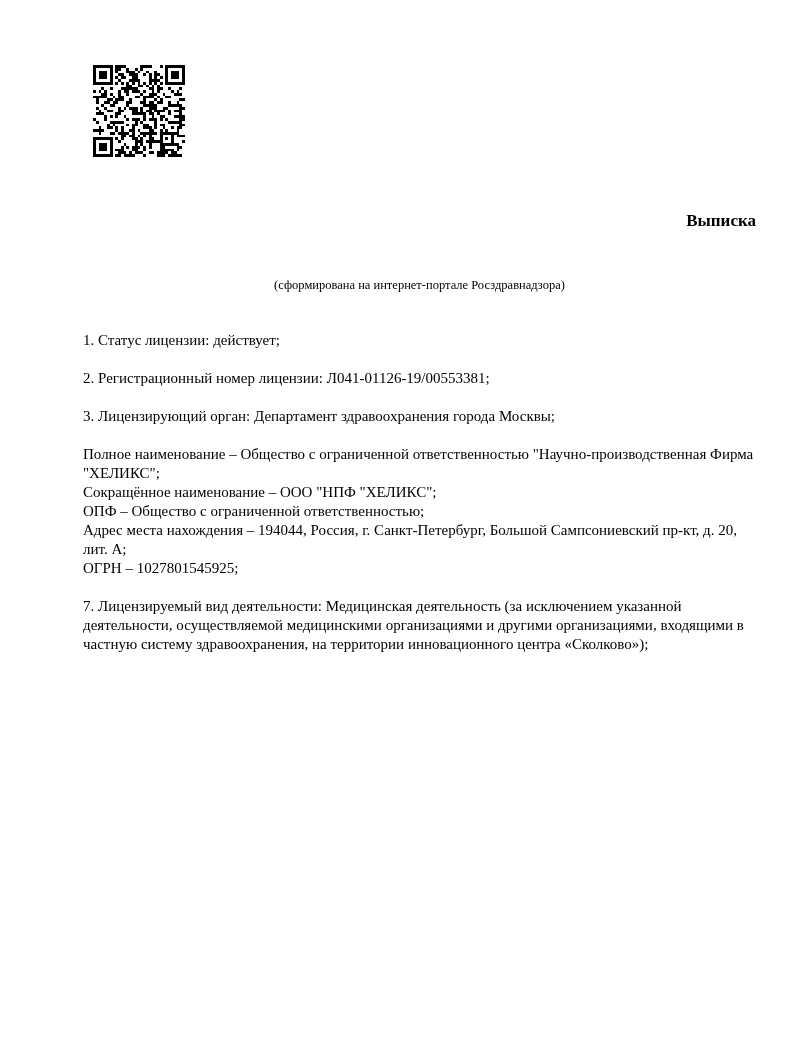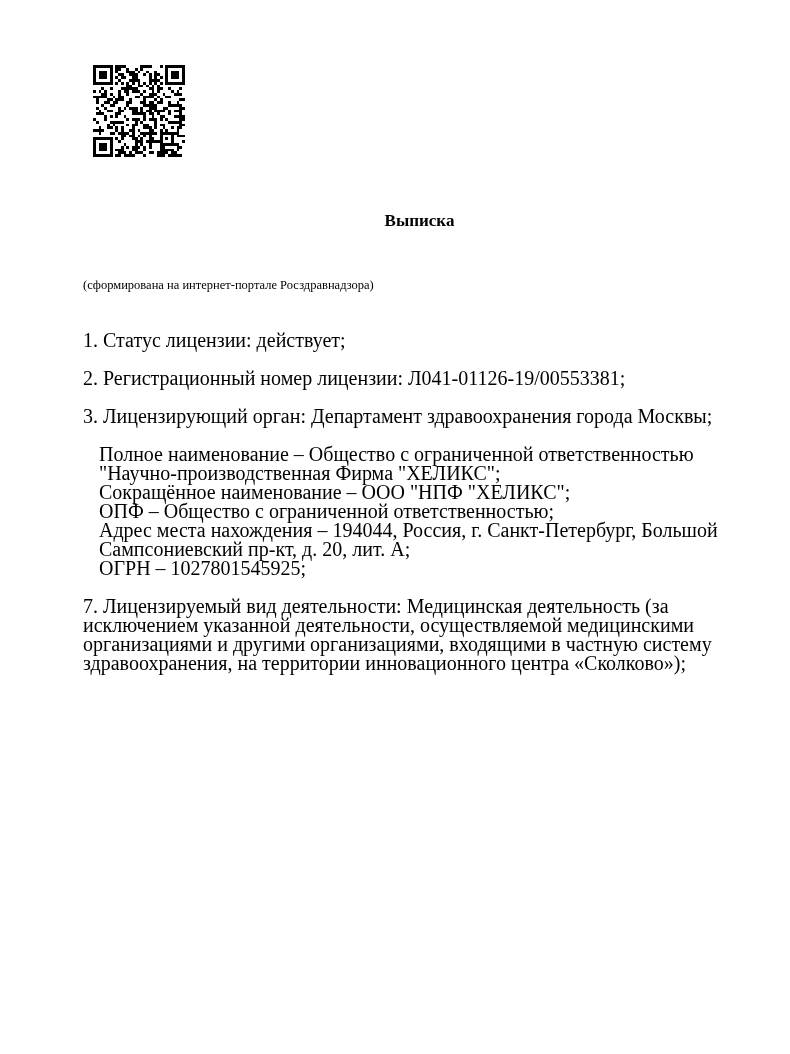--- a/index.html
+++ b/index.html
@@ -22,50 +22,50 @@
     top: 65px;
     width: 92px;
     height: 92px;
   }
   .qr svg { display: block; width: 100%; height: 100%; shape-rendering: crispEdges; }
   .title-block {
     position: absolute;
     left: 83px;
     top: 209px;
     width: 673px;
-    text-align: center;
+    text-align: right;
     font-size: 17px;
     font-weight: bold;
     line-height: 24px;
     white-space: nowrap;
   }
   .subtitle {
     position: absolute;
     left: 83px;
     top: 277px;
     width: 673px;
-    text-align: left;
+    text-align: center;
     font-size: 12.5px;
     line-height: 16px;
   }
   .body-text {
     position: absolute;
     left: 83px;
     top: 331px;
     width: 673px;
-    font-size: 20px;
+    font-size: 15px;
     line-height: 19px;
     text-align: left;
   }
   .body-text p {
     margin: 0 0 19px 0;
     padding: 0;
   }
   .org-block {
-    margin: 0 0 19px 16px;
+    margin: 0 0 19px 0;
   }
 </style>
 </head>
 <body>
 
 <div class="page">
 
   <div class="qr">
     <svg id="qr-svg" viewBox="0 0 33 33" xmlns="http://www.w3.org/2000/svg">
         <rect x="0" y="0" width="1" height="1" fill="#000000"></rect>

